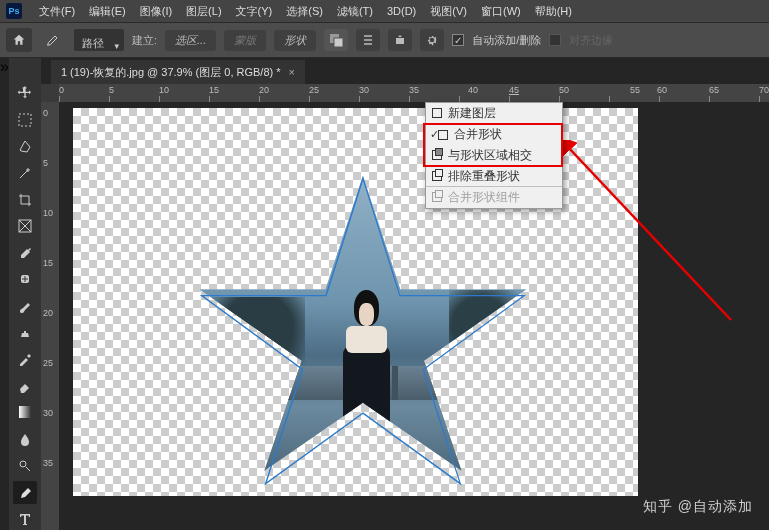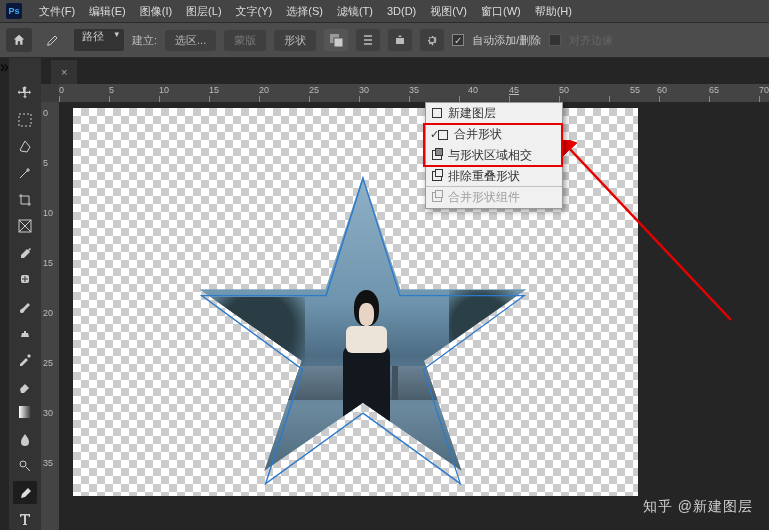--- a/index.html
+++ b/index.html
@@ -5,24 +5,24 @@
   * { margin: 0; padding: 0; box-sizing: border-box; font-family: "Microsoft YaHei", Arial, sans-serif; }
   body { background: #252525; width: 769px; height: 530px; overflow: hidden; position: relative; }
   
   .menubar { height: 22px; background: #444; display: flex; align-items: center; padding-left: 6px; font-size: 11px; color: #ddd; }
   .ps-logo { width: 16px; height: 16px; background: #08193b; color: #3fa9f5; font-weight: bold; font-size: 9px; display: flex; align-items: center; justify-content: center; margin-right: 10px; border-radius: 2px; }
   .menu-item { padding: 0 7px; cursor: default; }
   
   .optionsbar { height: 36px; background: #4c4c4c; border-top: 1px solid #2a2a2a; border-bottom: 1px solid #2a2a2a; display: flex; align-items: center; padding: 0 6px; gap: 8px; font-size: 11px; color: #ccc; }
   .home-btn { width: 26px; height: 24px; background: #3a3a3a; border-radius: 3px; display: flex; align-items: center; justify-content: center; }
   .tool-ind { width: 26px; height: 24px; display: flex; align-items: center; justify-content: center; }
-  .select-box { background: #333; height: 22px; padding: 0 20px 0 8px; border-radius: 2px; display: flex; align-items: flex-start; position: relative; }
+  .select-box { background: #333; height: 22px; padding: 0 20px 0 8px; border-radius: 2px; display: flex; align-items: flex-end; position: relative; }
   .select-box::after { content: "▾"; position: absolute; right: 5px; font-size: 9px; }
   .opt-label { color: #bbb; }
-  .opt-btn { background: #3f3f3f; padding: 3px 10px; border-radius: 3px; color:#bbb; }
+  .opt-btn { background: #3f3f3f; padding: 3px 10px; border-radius: 3px; color:#bbb;font-style:italic; }
   .opt-icon { width: 24px; height: 22px; display: flex; align-items: center; justify-content: center; background: #3f3f3f; border-radius: 3px; }
   .opt-icon.active { background: #555; }
   .checkbox { width: 12px; height: 12px; border: 1px solid #888; background: #333; display: inline-flex; align-items: center; justify-content: center; }
   .checkbox.checked::after { content: "✓"; font-size: 10px; color: #ccc; }
   
   .main { display: flex; height: calc(530px - 22px - 36px); position: relative; }
   .toolbar { width: 32px; background: #333; display: flex; flex-direction: column; align-items: center; padding-top: 24px; gap: 4px; }
   .tool-btn { width: 24px; height: 24px; display: flex; align-items: center; justify-content: center; color: #ccc; }
   .tool-btn.active { background: #1d1d1d; border-radius: 2px; }
   
@@ -240,20 +240,21 @@
     <div class="tool-btn">
         <svg width="16" height="16" fill="#ccc">
           <path d="M3 3h10v3h-1l-.5-1.5H9V13h1v1H6v-1h1V4.5H4.5L4 6H3z"></path>
         </svg>
       </div>
   </div>
 
   <div class="workspace">
     <div class="tabbar">
       <div class="tab">
+        <span>1 (19)-恢复的.jpg @ 37.9% (图层 0, RGB/8) *</span>
         <span class="close">×</span>
       </div>
     </div>
 
     <div class="ruler-h">
         <span style="left: 18px;">0</span>
         <div class="tick" style="left: 18px;"></div>
         <span style="left: 68px;">5</span>
         <div class="tick" style="left: 68px;"></div>
         <span style="left: 118px;">10</span>
@@ -350,13 +351,13 @@
             <marker id="ah" markerWidth="8" markerHeight="8" refX="2" refY="4" orient="auto">
               <path d="M0,0 L8,4 L0,8 z" fill="#e60000"></path>
             </marker>
           </defs>
         <line x1="170" y1="180" x2="6" y2="6" stroke="#e60000" stroke-width="2.5" marker-end="url(#ah)"></line>
       </svg>
     </div>
   </div>
 </div>
 
-<div class="watermark">知乎 @新建图层</div>
+<div class="watermark">知乎 @自动添加</div>
 
 </body></html>

